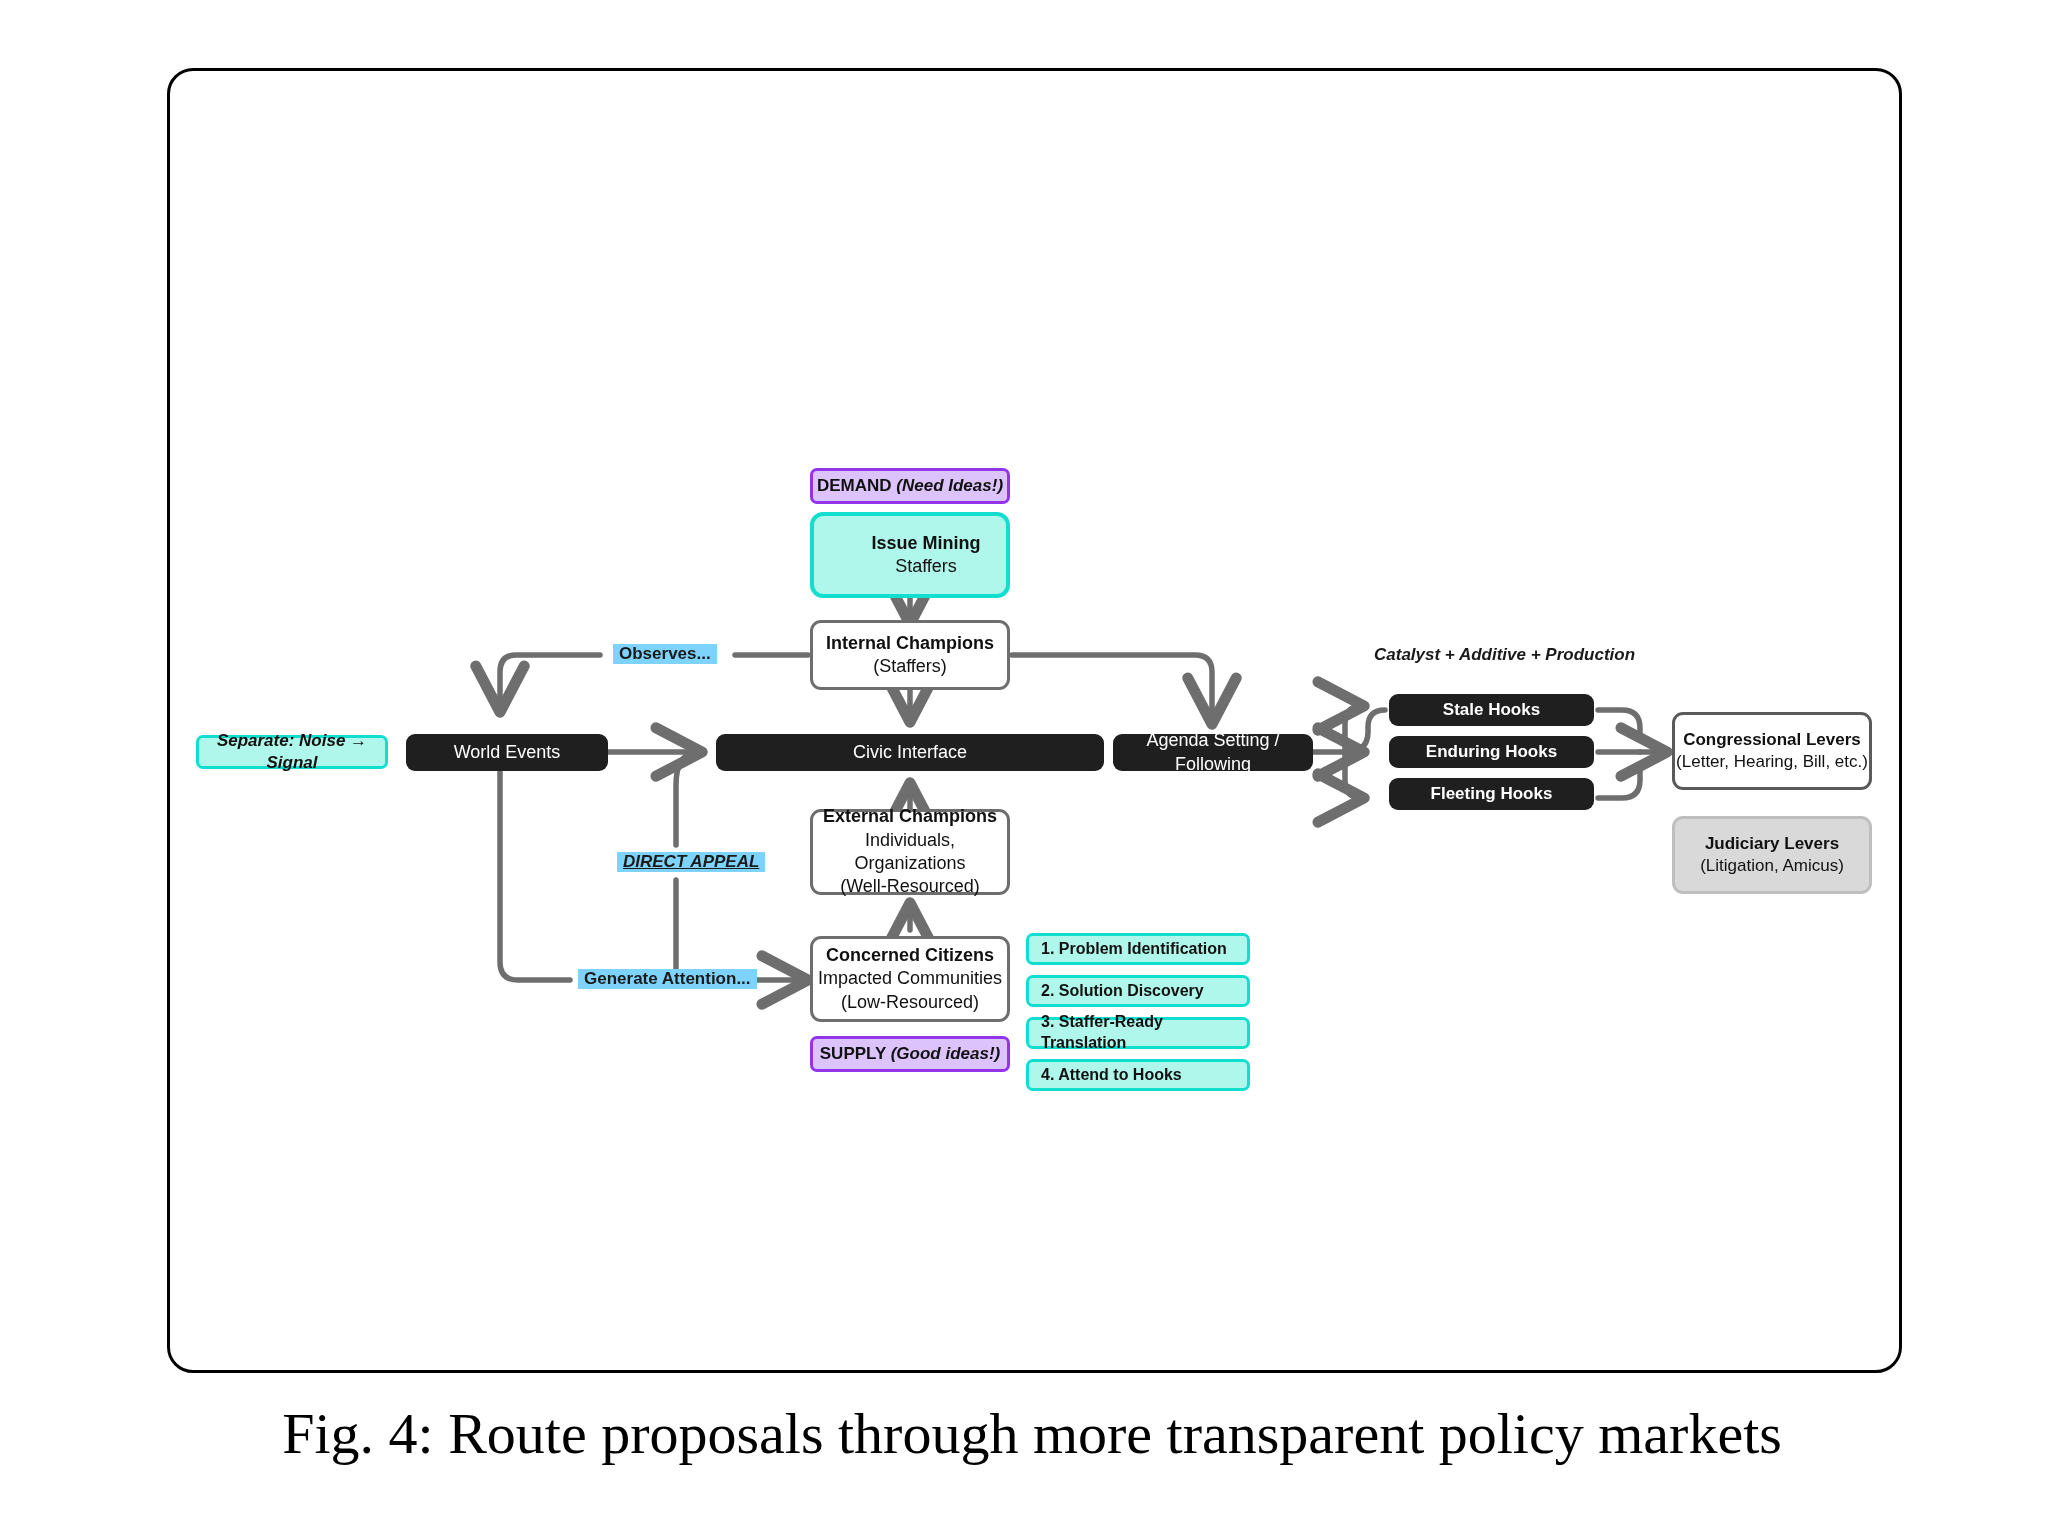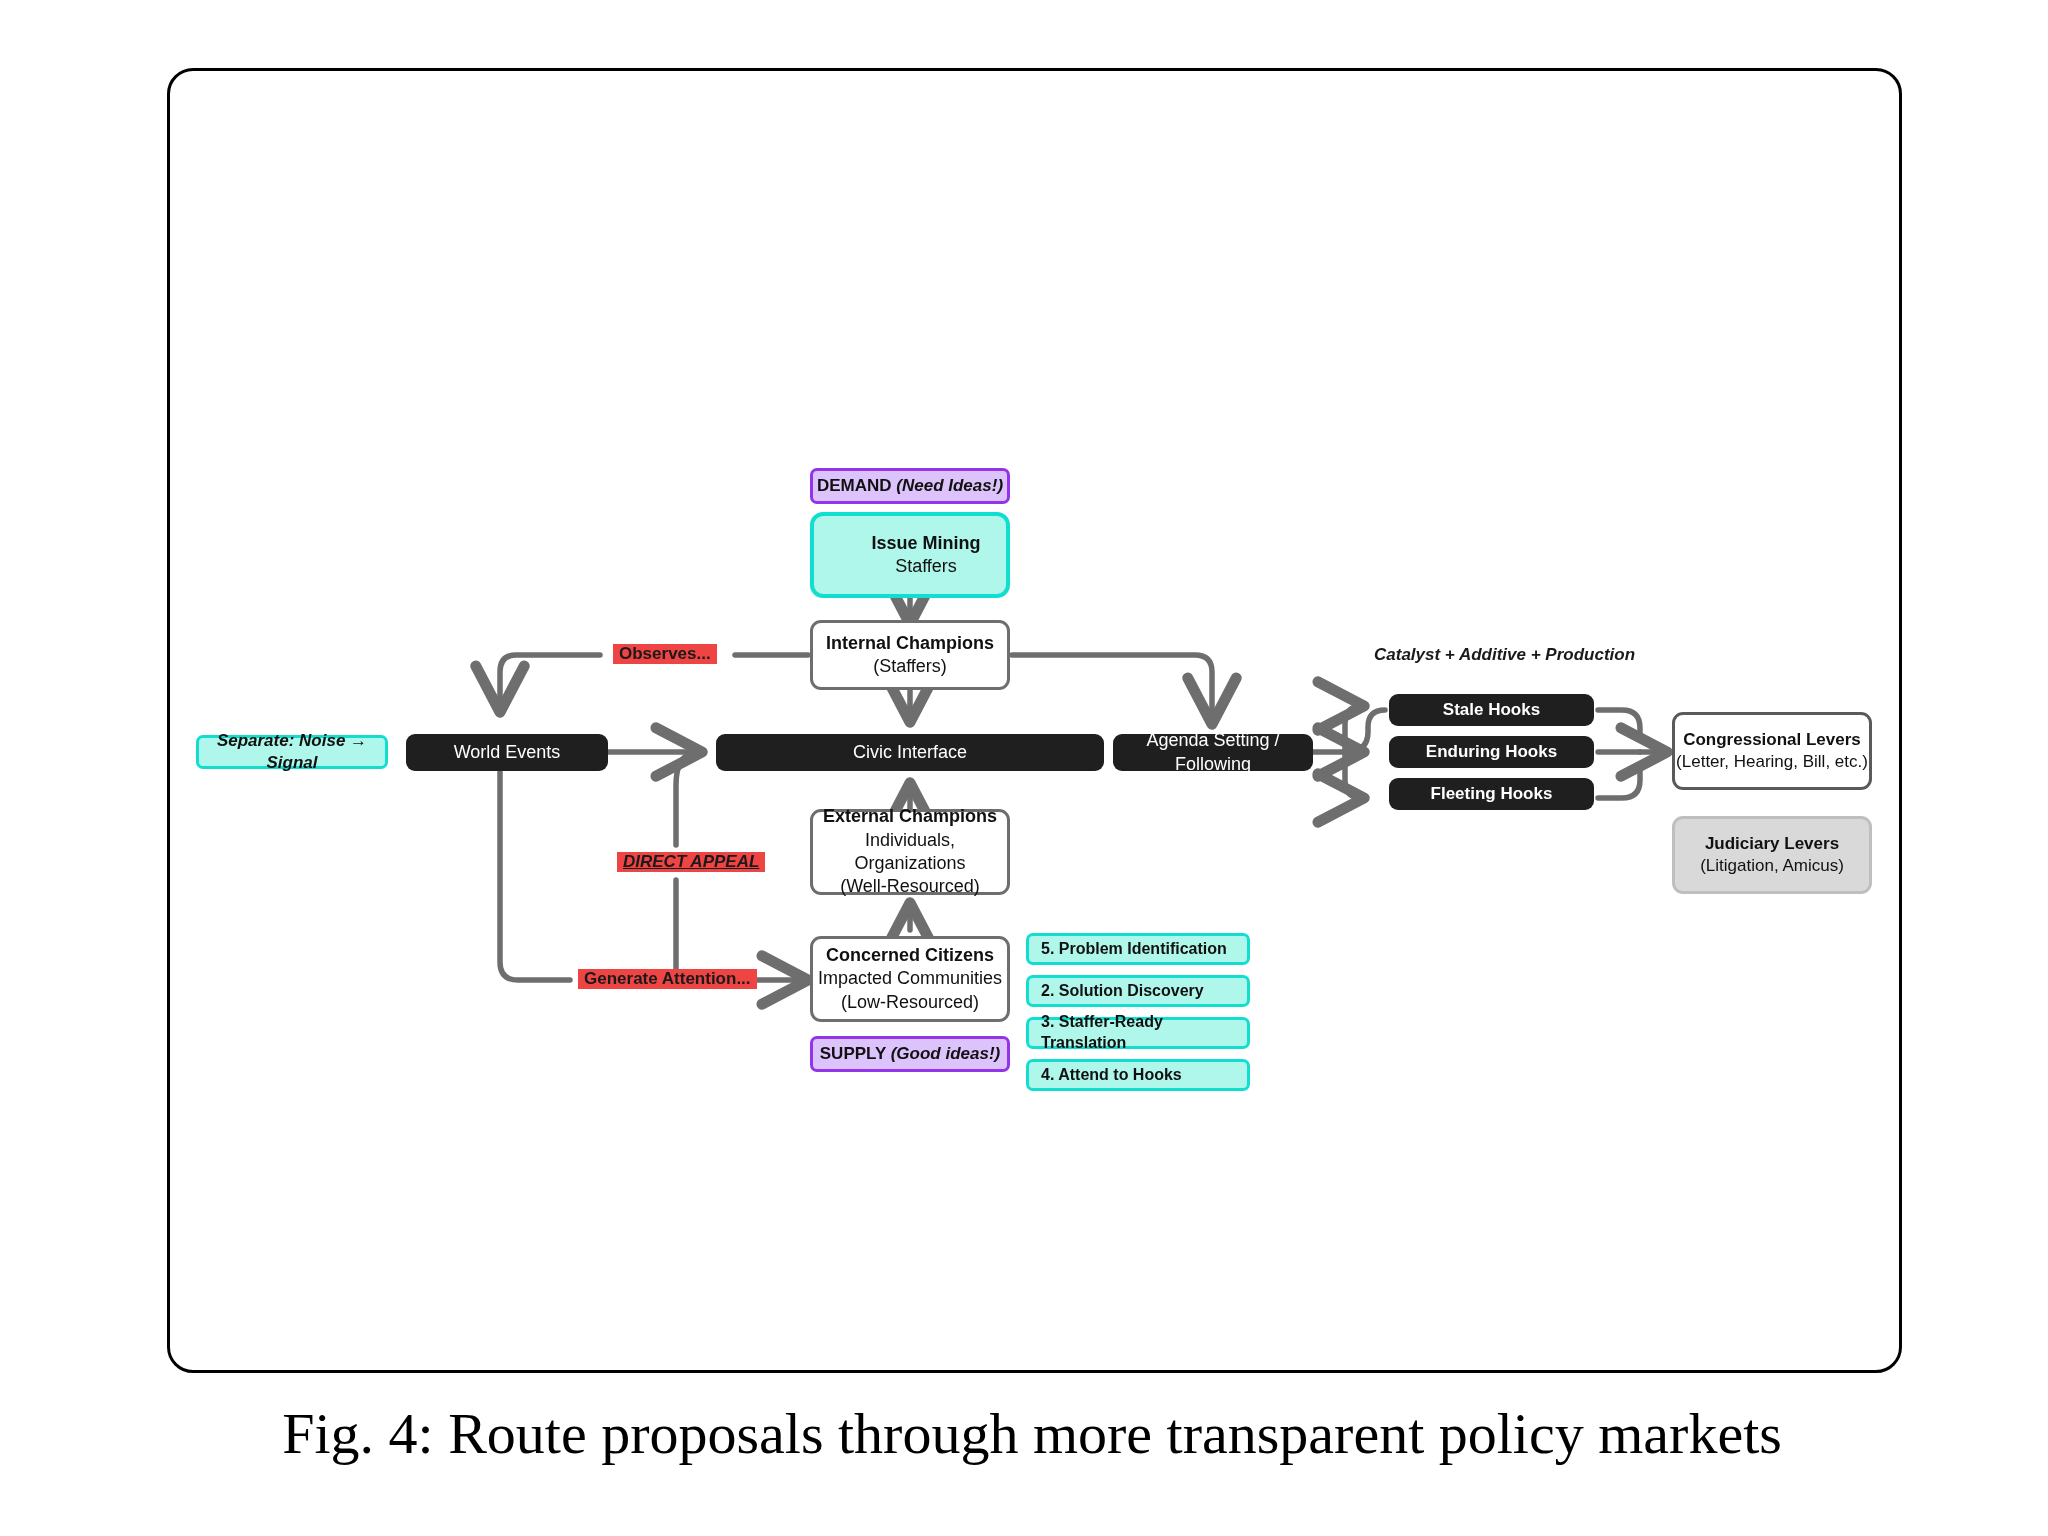--- a/index.html
+++ b/index.html
@@ -117,21 +117,21 @@
     color: #1a1a1a;
     font-weight: bold;
     white-space: nowrap;
   }
   .flabel.ital { font-style: italic; }
   .flabel.ital-ul {
     font-style: italic;
     text-decoration: underline;
   }
   .label-bg {
-    background: #ef4444;
+    background: #7dd3fc;
     padding: 0 6px;
   }
 
   
   .caption {
     position: absolute;
     left: 0;
     top: 1400px;
     width: 2048px;
     text-align: center;
@@ -235,21 +235,21 @@
     <div class="sub">(Low-Resourced)</div>
   </div>
 
   <div class="node purple" style="left:810px; top:1036px; width:200px; height:36px; font-size:17px;">
     <div>
       <span>SUPPLY </span><span style="font-style:italic">(Good ideas!)</span>
     </div>
   </div>
 
   <div class="node cyan leftalign" style="left:1026px; top:933px; width:224px; height:32px; font-size:16px;">
-    <div>5. Problem Identification</div>
+    <div>1. Problem Identification</div>
   </div>
   <div class="node cyan leftalign" style="left:1026px; top:975px; width:224px; height:32px; font-size:16px;">
     <div>2. Solution Discovery</div>
   </div>
   <div class="node cyan leftalign" style="left:1026px; top:1017px; width:224px; height:32px; font-size:16px;">
     <div>3. Staffer-Ready Translation</div>
   </div>
   <div class="node cyan leftalign" style="left:1026px; top:1059px; width:224px; height:32px; font-size:16px;">
     <div>4. Attend to Hooks</div>
   </div>

